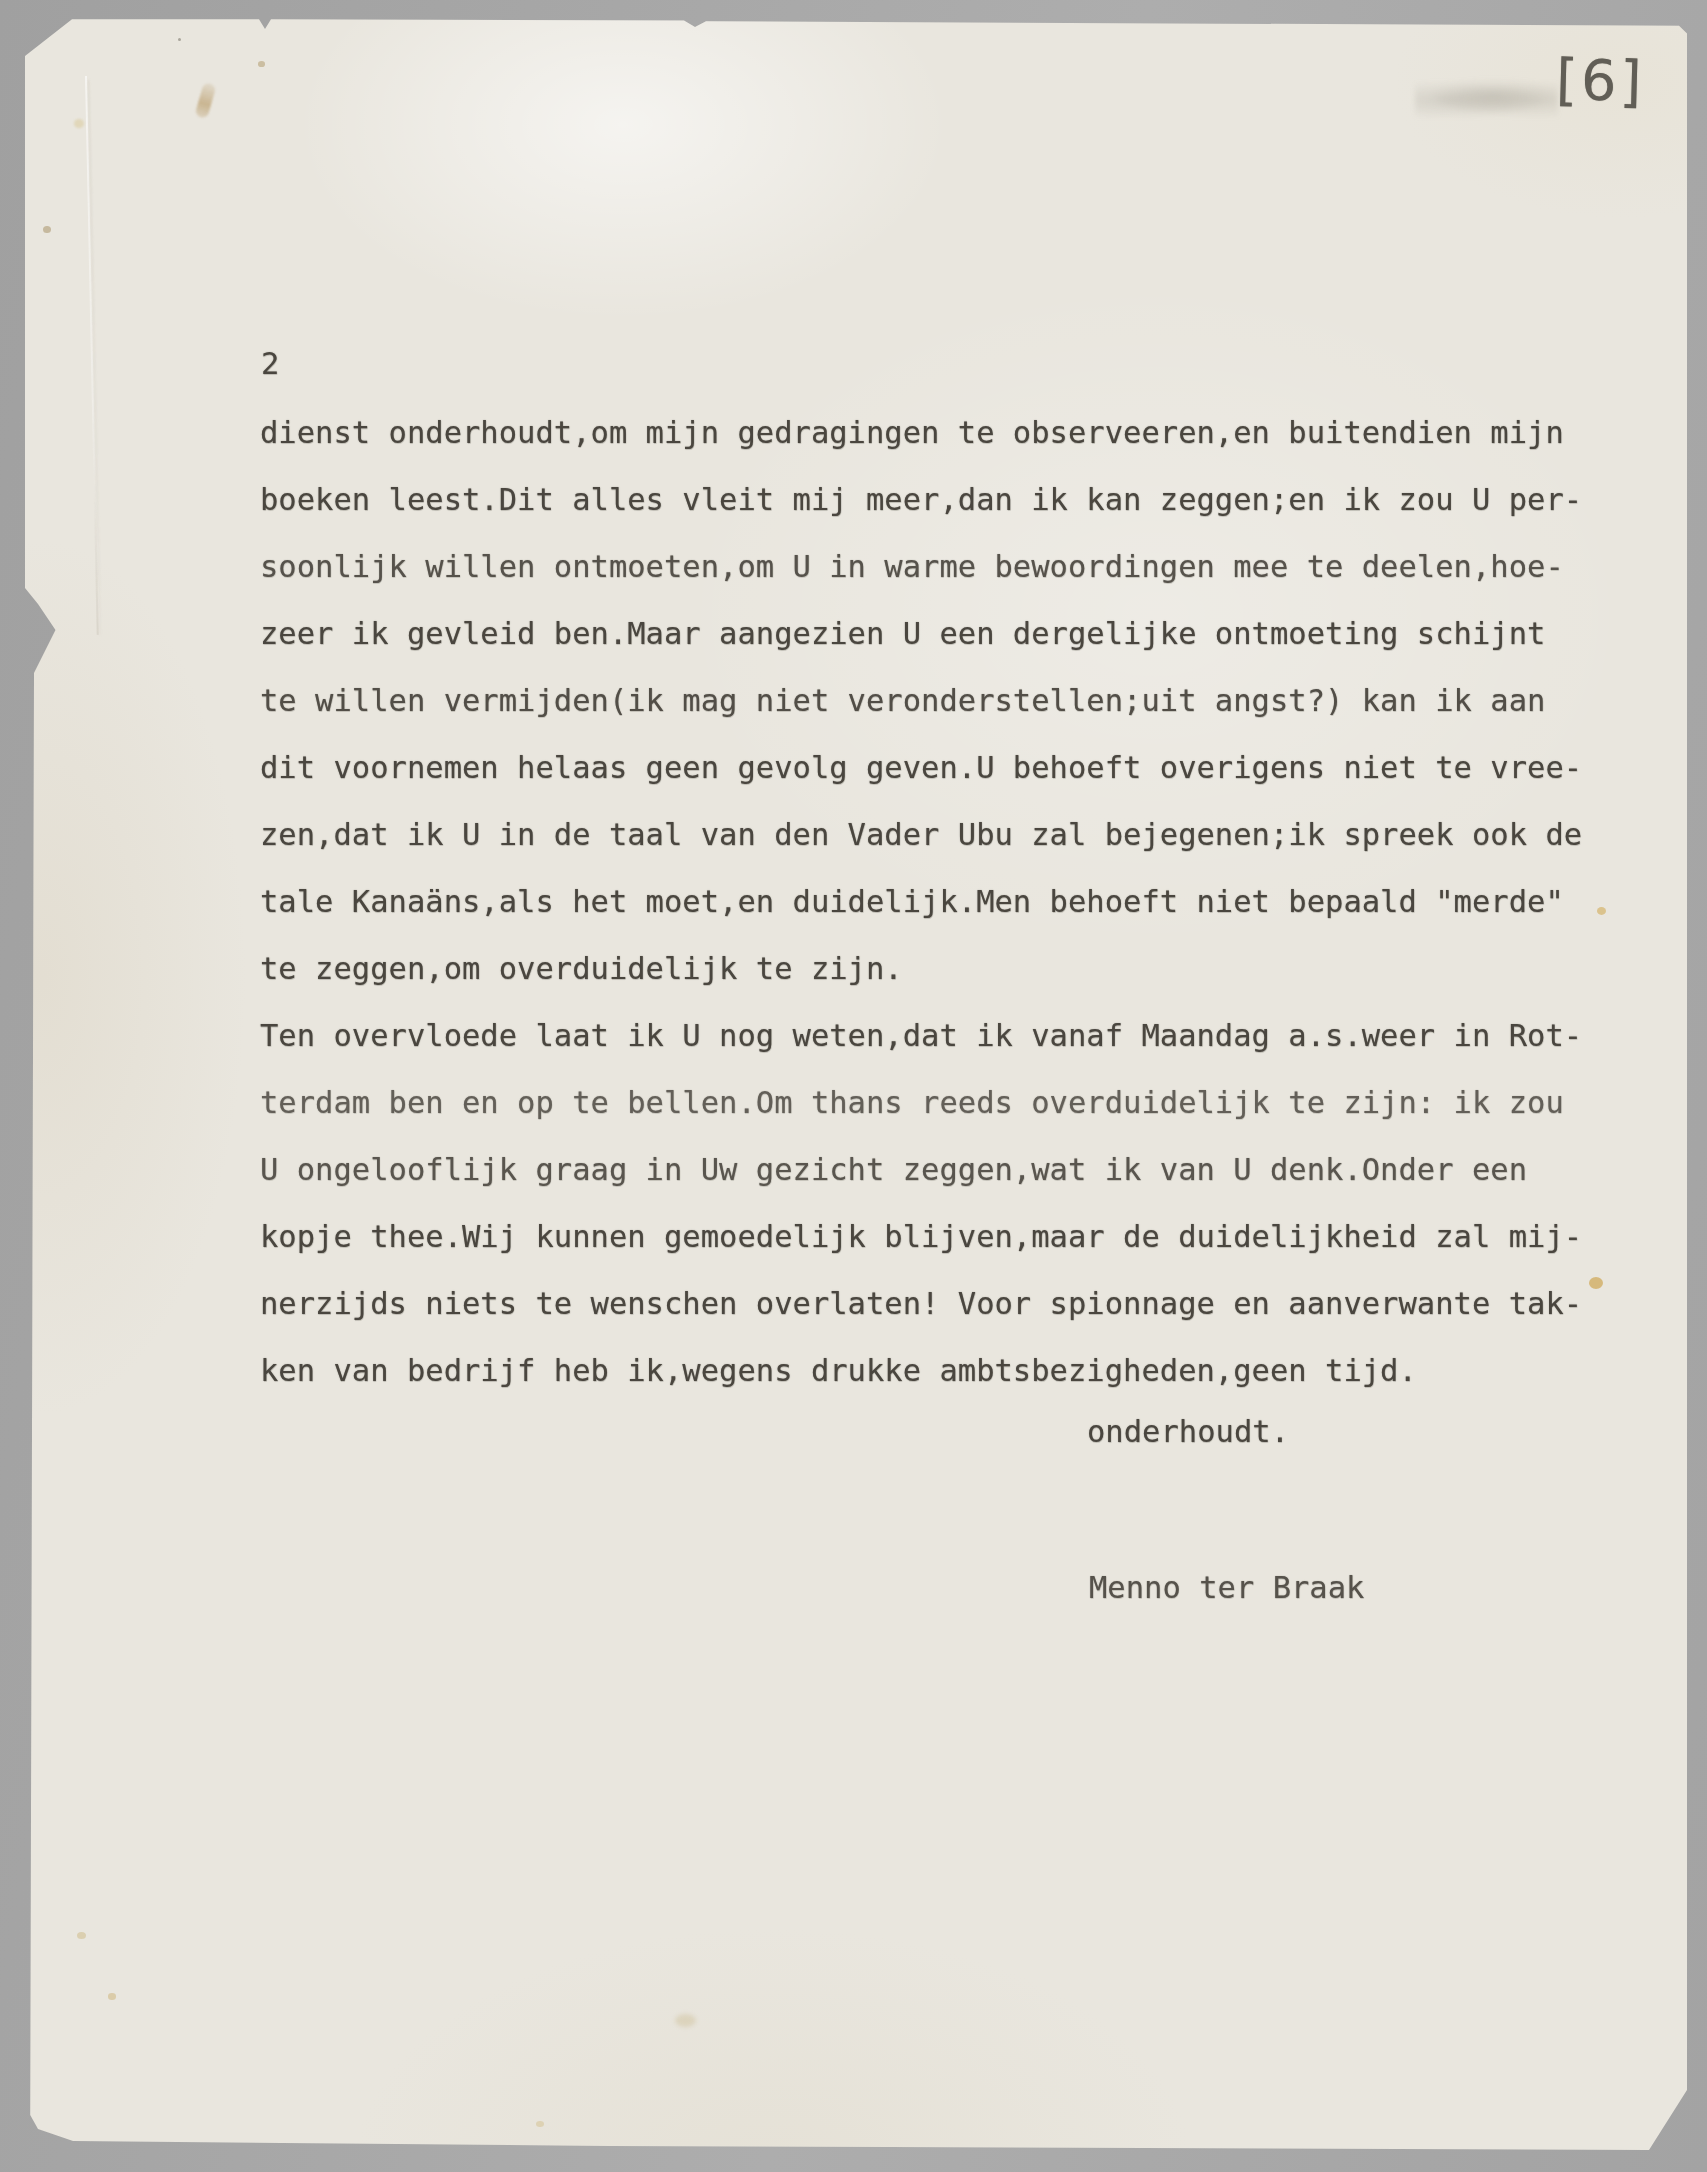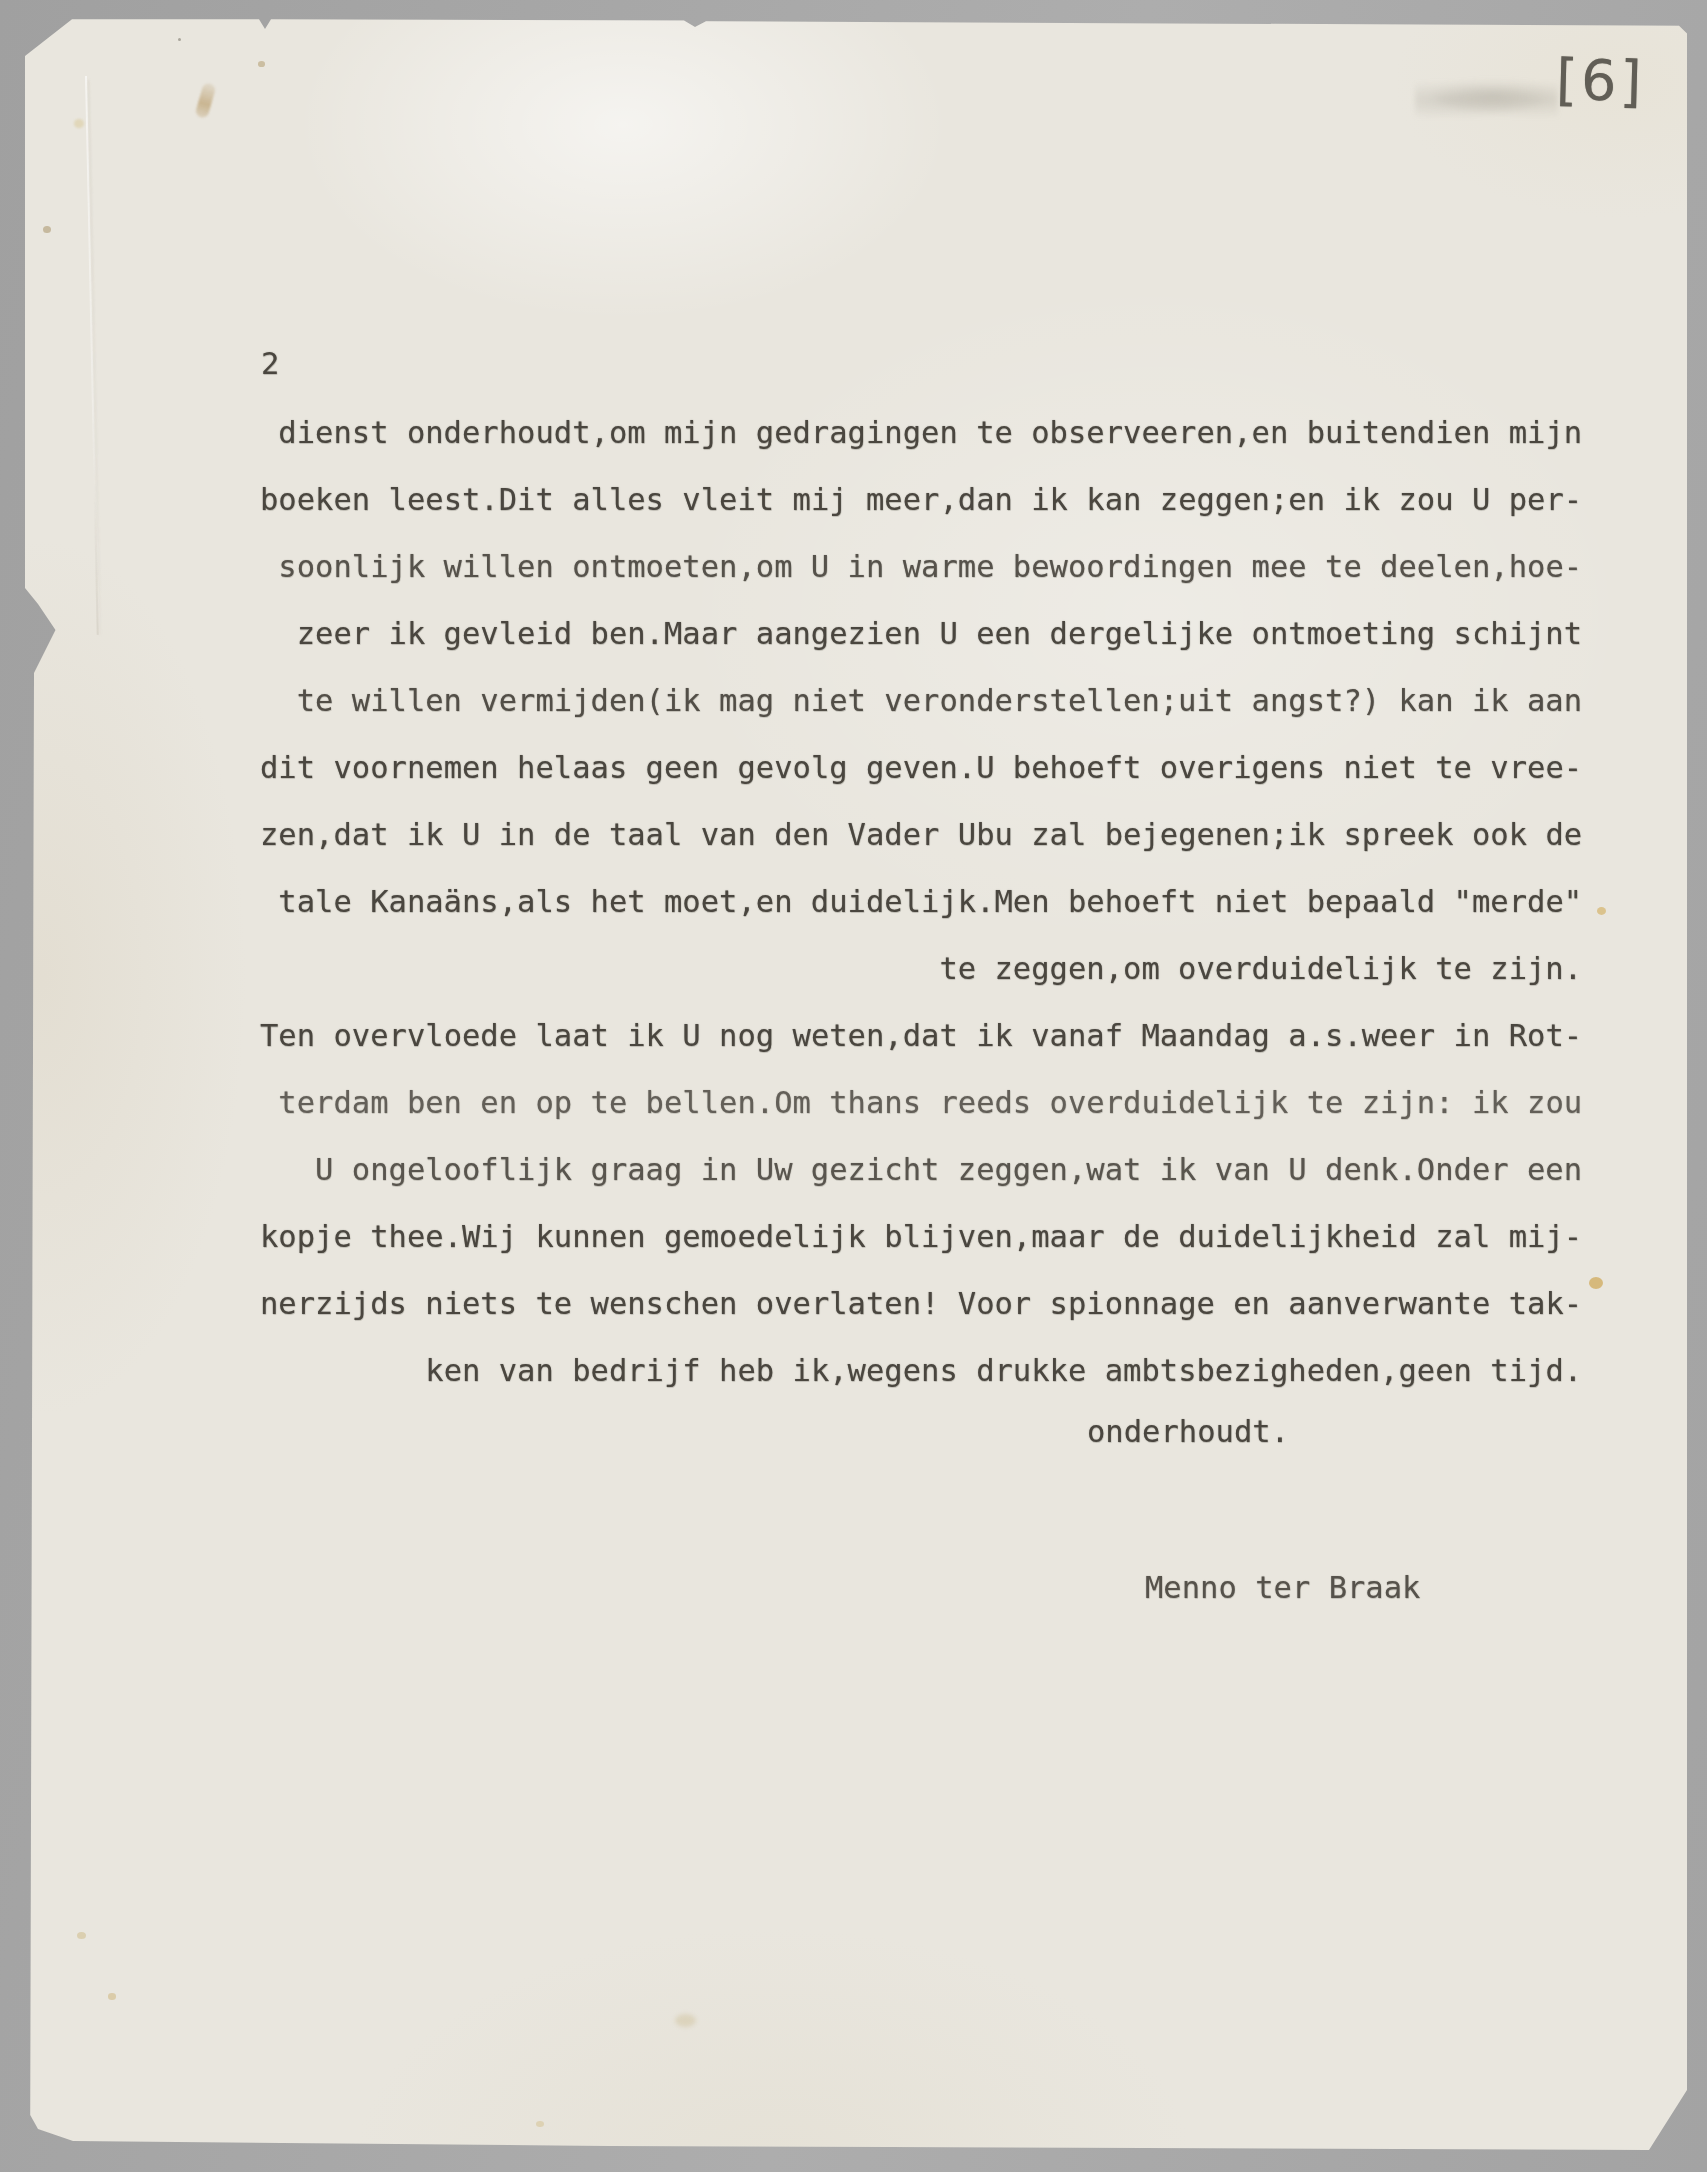--- a/index.html
+++ b/index.html
@@ -27,27 +27,27 @@
       0px 38px
     );
   }
   .typewriter{
     color:#4a463f;
     text-shadow:0 0 1.3px rgba(74,70,63,.45), 0.4px 0.5px 0 rgba(74,70,63,.18);
     font-family:"DejaVu Sans Mono",monospace;
   }
   .page-number{position:absolute;left:236px;top:312px;font-size:30.5px;line-height:67px;white-space:pre;}
   .letter-body{position:absolute;left:235px;top:381px;font-size:30.5px;line-height:67px;white-space:pre;}
-  .body-line{height:67px;text-align:right;}
+  .body-line{height:67px;}
   .body-line:nth-child(3){opacity:.92}
   .body-line:nth-child(5){opacity:.95}
   .body-line:nth-child(11){opacity:.84}
   .body-line:nth-child(12){opacity:.90}
   .closing{position:absolute;left:1062px;top:1380px;font-size:30.5px;line-height:67px;white-space:pre;}
-  .signature{position:absolute;left:1120px;top:1536px;font-size:30.5px;line-height:67px;white-space:pre;opacity:.92;}
+  .signature{position:absolute;left:1064px;top:1536px;font-size:30.5px;line-height:67px;white-space:pre;opacity:.92;}
   .pencil-mark{
     position:absolute;left:1531px;top:32px;
     font-family:"DejaVu Sans",sans-serif;font-size:56px;line-height:1.1;
     color:#56534b;letter-spacing:3.2px;transform:rotate(1.5deg);
     text-shadow:0 0 1px rgba(86,83,75,.55);opacity:.92;
   }
   .bleed-through{
     position:absolute;left:1390px;top:60px;width:143px;height:40px;
     background:
       radial-gradient(ellipse at 22% 55%, rgba(128,124,112,.20), transparent 62%),

